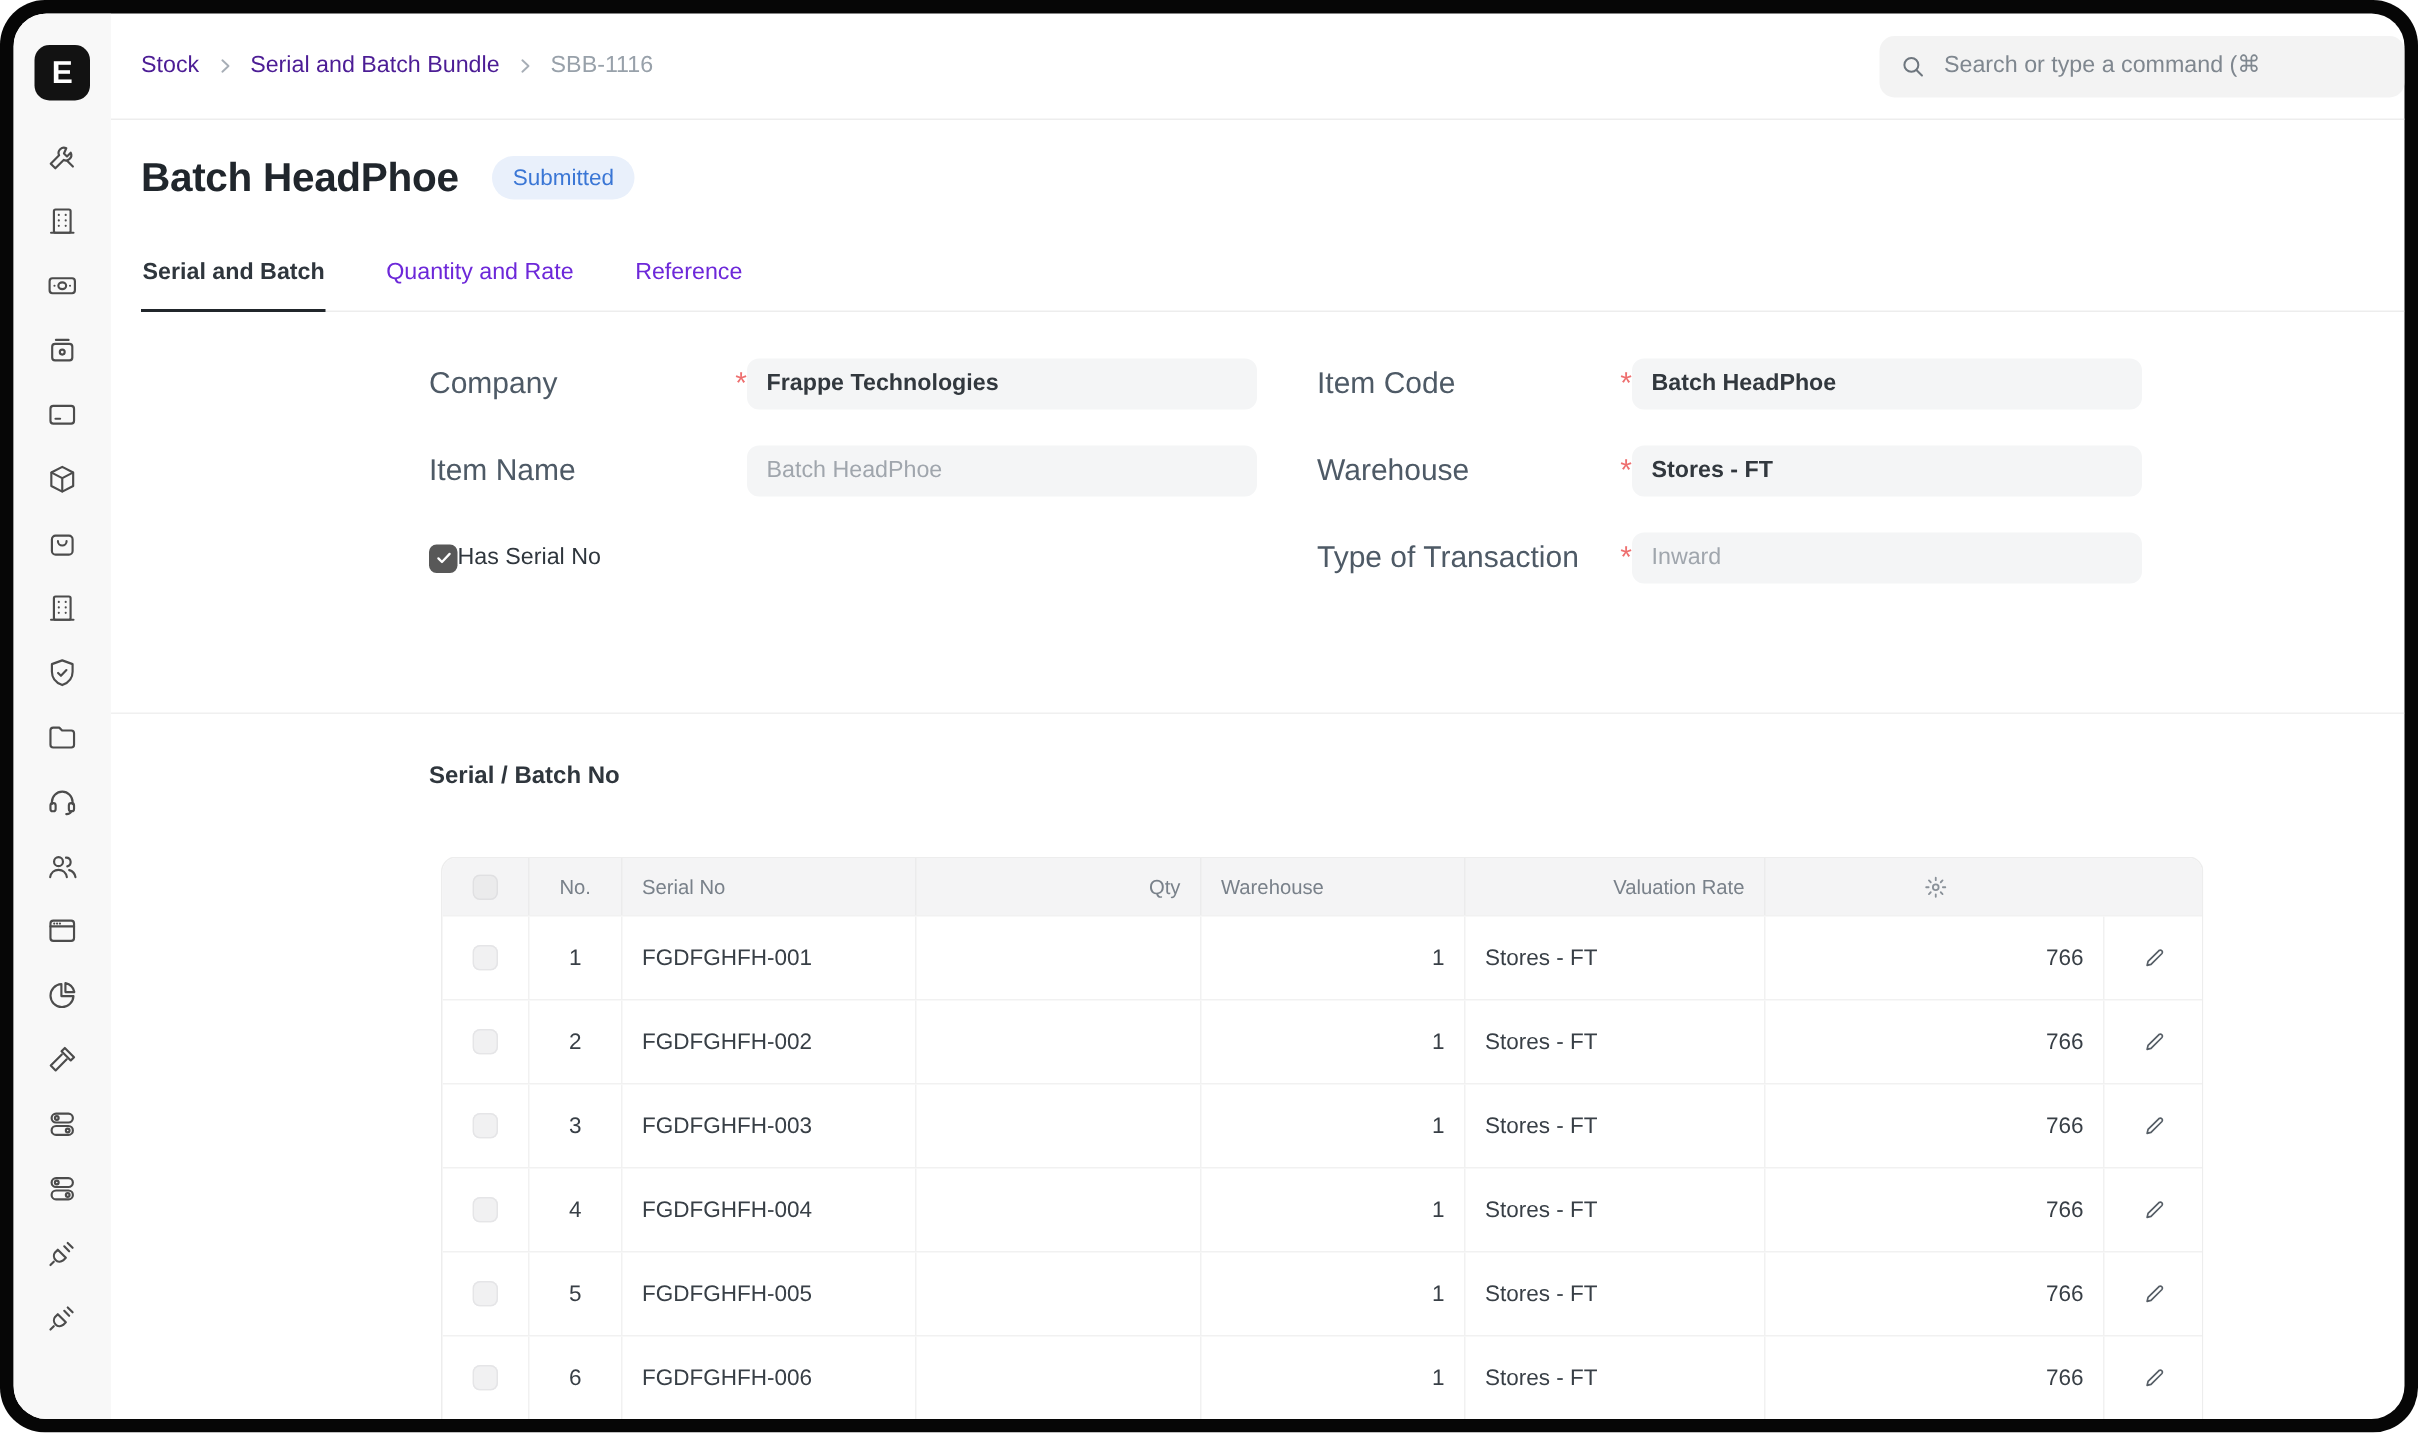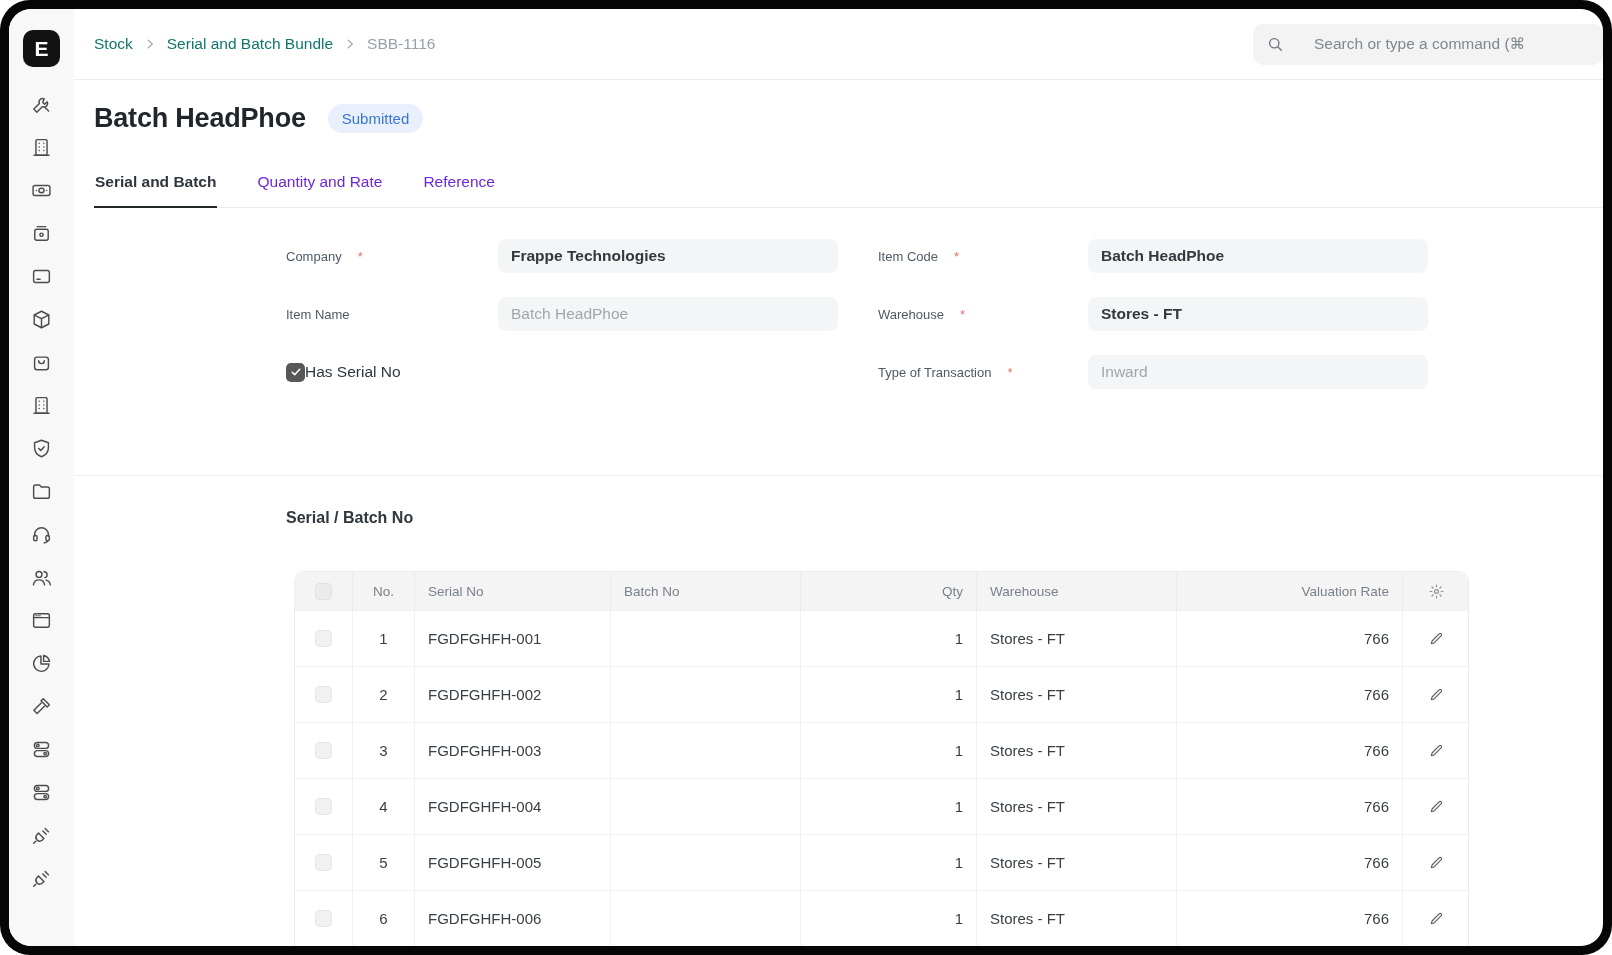--- a/index.html
+++ b/index.html
@@ -17,42 +17,42 @@
   .sidebar { width:65px; flex-shrink:0; background:#f8f8f8; display:flex; flex-direction:column; align-items:center; padding-top:21px; }
   .logo { width:37px; height:37px; background:#121212; border-radius:10px; color:#fff; font-weight:700; font-size:21px; display:flex; align-items:center; justify-content:center; cursor:pointer; }
   .side-icons { margin-top:24px; display:flex; flex-direction:column; gap:17px; align-items:center; }
   .side-icon { width:28px; height:26px; background:none; border:none; padding:0; color:#4c4c4c; display:flex; align-items:center; justify-content:center; cursor:pointer; }
   .side-icon svg { width:23px; height:23px; }
 
   
   .main { flex:1; display:flex; flex-direction:column; min-width:0; }
   .navbar { height:71px; flex-shrink:0; display:flex; align-items:center; padding-left:20px; border-bottom:1px solid #ededed; }
   .breadcrumb { display:flex; align-items:center; gap:10px; font-size:15.5px; color:#36404a; white-space:nowrap; }
-  .crumb-link { color:#0f766e; cursor:pointer; text-decoration:none; }
+  .crumb-link { color:#4c1d95; cursor:pointer; text-decoration:none; }
   .crumb-current { color:#98a1aa; }
   .chev { display:flex; color:#a7aeb6; }
   .chev svg { width:14px; height:14px; }
-  .search { margin-left:auto; width:350px; height:41px; background:#f3f3f3; border-radius:10px; display:flex; align-items:center; gap:28px; padding:0 13px; cursor:text; }
+  .search { margin-left:auto; width:350px; height:41px; background:#f3f3f3; border-radius:10px; display:flex; align-items:center; gap:10px; padding:0 13px; cursor:text; }
   .search svg { width:18px; height:18px; color:#6e767e; flex-shrink:0; }
   .search input { border:none; background:transparent; outline:none; width:100%; font-size:15.5px; color:#4a525a; font-family:inherit; }
   .search input::placeholder { color:#7f878f; }
 
   .content { flex:1; padding-left:20px; overflow:hidden; }
 
   .title-row { margin-top:23px; display:flex; align-items:center; gap:22px; }
   .title-row h1 { margin:0; font-size:27px; font-weight:700; color:#20262c; letter-spacing:-0.2px; }
   .badge { background:#e9f0fb; color:#3a76d5; font-size:15px; font-weight:500; padding:6px 14px; border-radius:999px; }
 
   .tabs { display:flex; gap:39px; margin-top:27px; border-bottom:1px solid #ededed; }
   .tab { font-size:15.5px; color:#6d28d9; padding:12px 1px 15px; cursor:pointer; border-bottom:2px solid transparent; margin-bottom:-1px; }
   .tab.active { color:#2f363d; font-weight:600; border-bottom-color:#21262b; }
 
   
   .form-grid { margin:31px 0 0 192px; display:grid; grid-template-columns:212px 340px 40px 210px 340px; grid-auto-rows:34px; row-gap:24px; align-items:center; }
-  .flabel { font-size:13px; color:#4e5a66; display:flex; gap:16px; }
+  .flabel { font-size:20px; color:#4e5a66; display:flex; gap:16px;justify-content:space-between; }
   .req { color:#ee6f6f; }
   .finput { height:34px; width:100%; background:#f4f5f6; border:none; border-radius:8px; padding:0 13px; font-size:15.5px; color:#32383e; font-weight:600; font-family:inherit; outline:none; }
   .finput.muted { color:#a0a6ad; font-weight:400; }
   .checkrow { grid-column:1 / 3; display:flex; align-items:center; cursor:pointer; }
   .fcheck { width:19px; height:19px; border-radius:5px; background:#ededee; display:flex; align-items:center; justify-content:center; flex-shrink:0; }
   .fcheck svg { display:none; width:12px; height:12px; }
   .fcheck.checked { background:#585858; }
   .fcheck.checked svg { display:block; }
   .clabel { font-size:15.5px; color:#2f363d; font-weight:500; }
 
@@ -307,21 +307,20 @@
 
         <h2 class="section-title">Serial / Batch No</h2>
 
         <div class="table">
           <div class="thead">
             <div class="cell c-check">
                 <span class="cb"></span>
               </div>
             <div class="cell c-no">No.</div>
             <div class="cell">Serial No</div>
-            <div class="cell">Batch No</div>
             <div class="cell c-qty">Qty</div>
             <div class="cell">Warehouse</div>
             <div class="cell c-rate">Valuation Rate</div>
             <div class="cell c-edit">
                 <span class="gear">
                   <svg viewBox="0 0 24 24" fill="none" stroke="currentColor" stroke-width="1.7" stroke-linecap="round">
                     <circle cx="12" cy="12" r="2.7"></circle>
                     <path d="M12 3v2.3M12 18.7V21M3 12h2.3M18.7 12H21M5.6 5.6l1.7 1.7M16.7 16.7l1.7 1.7M18.4 5.6l-1.7 1.7M7.3 16.7l-1.7 1.7"></path>
                   </svg>
                 </span>

